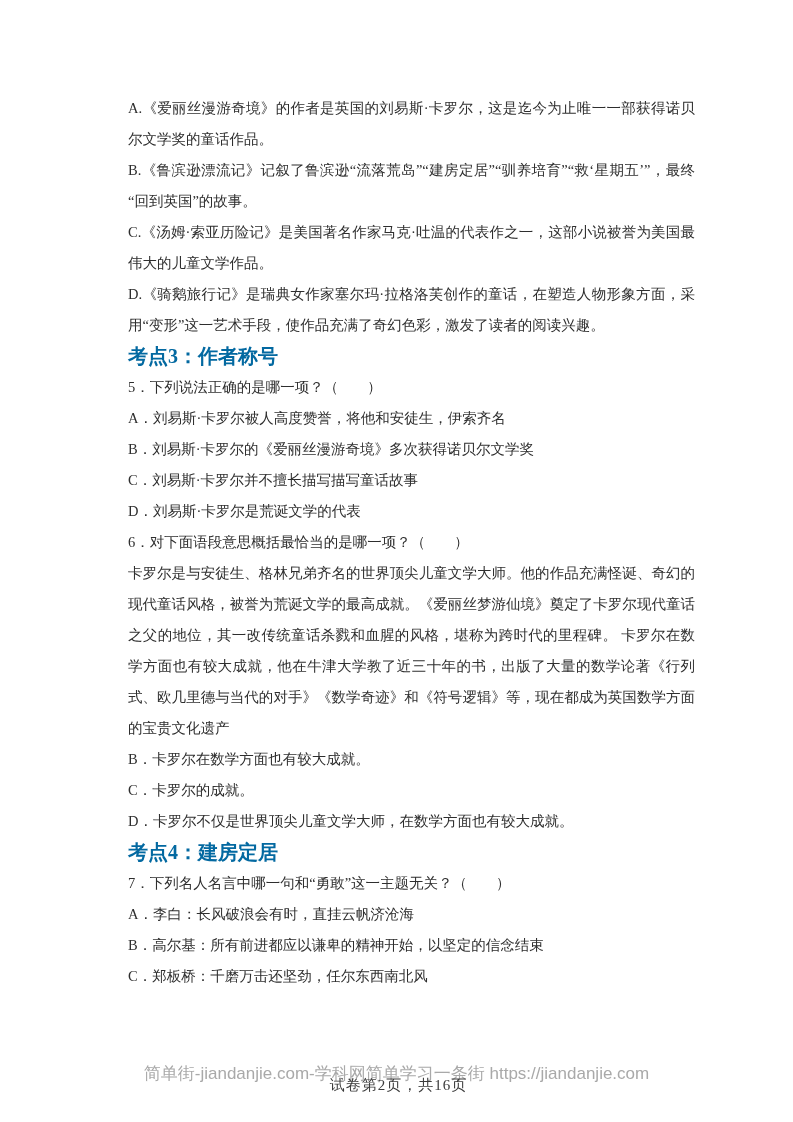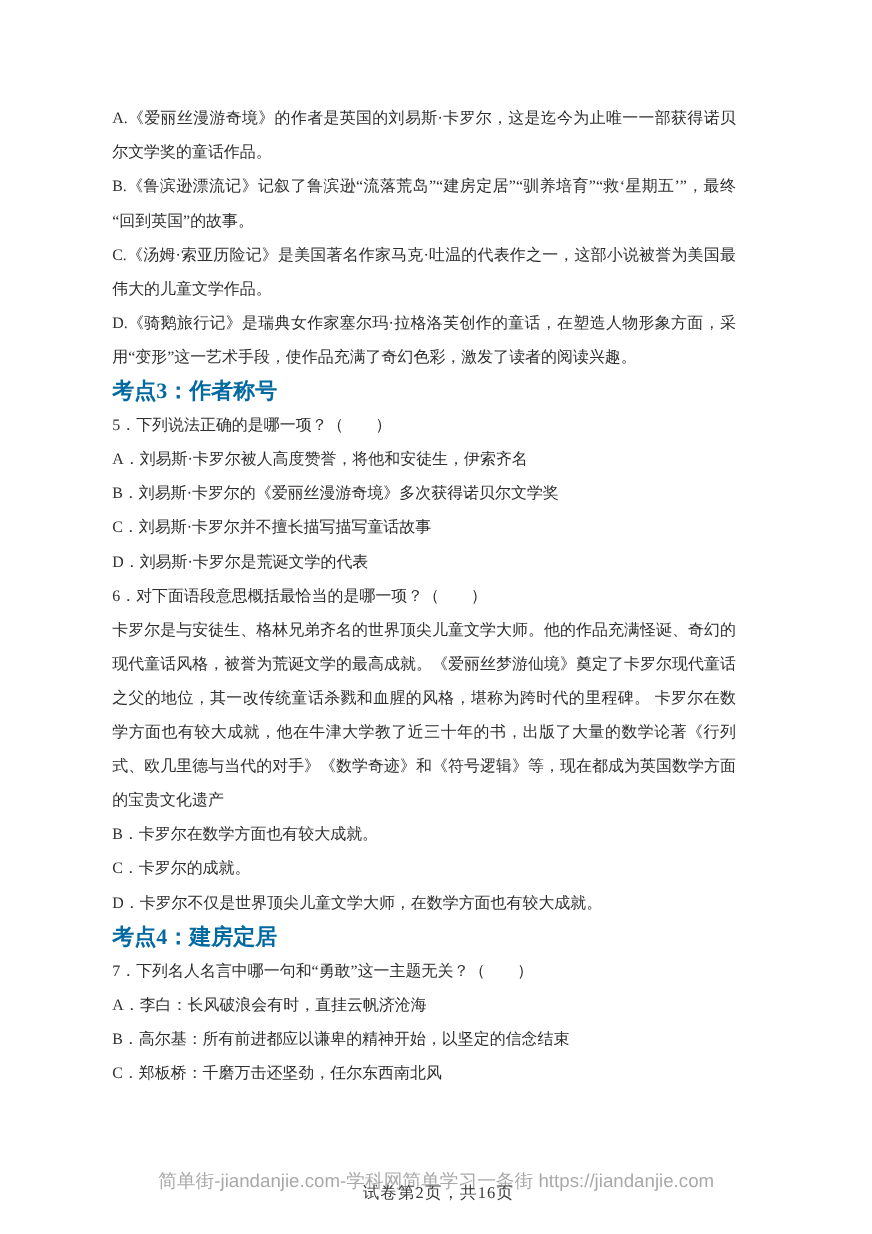--- a/index.html
+++ b/index.html
@@ -7,21 +7,21 @@
     width: 793px;
     height: 1122px;
     background: #ffffff;
     position: relative;
     overflow: hidden;
     font-family: "Liberation Serif", "DejaVu Serif", serif;
     color: #2e2e2e;
   }
   .doc {
     position: absolute;
-    left: 102px;
+    left: 128px;
     width: 567px;
     top: 93px;
     font-size: 14.5px;
     line-height: 31px;
   }
   .doc p {
     margin: 0;
     text-align: justify;
   }
   .doc p.single { text-align: left; }

